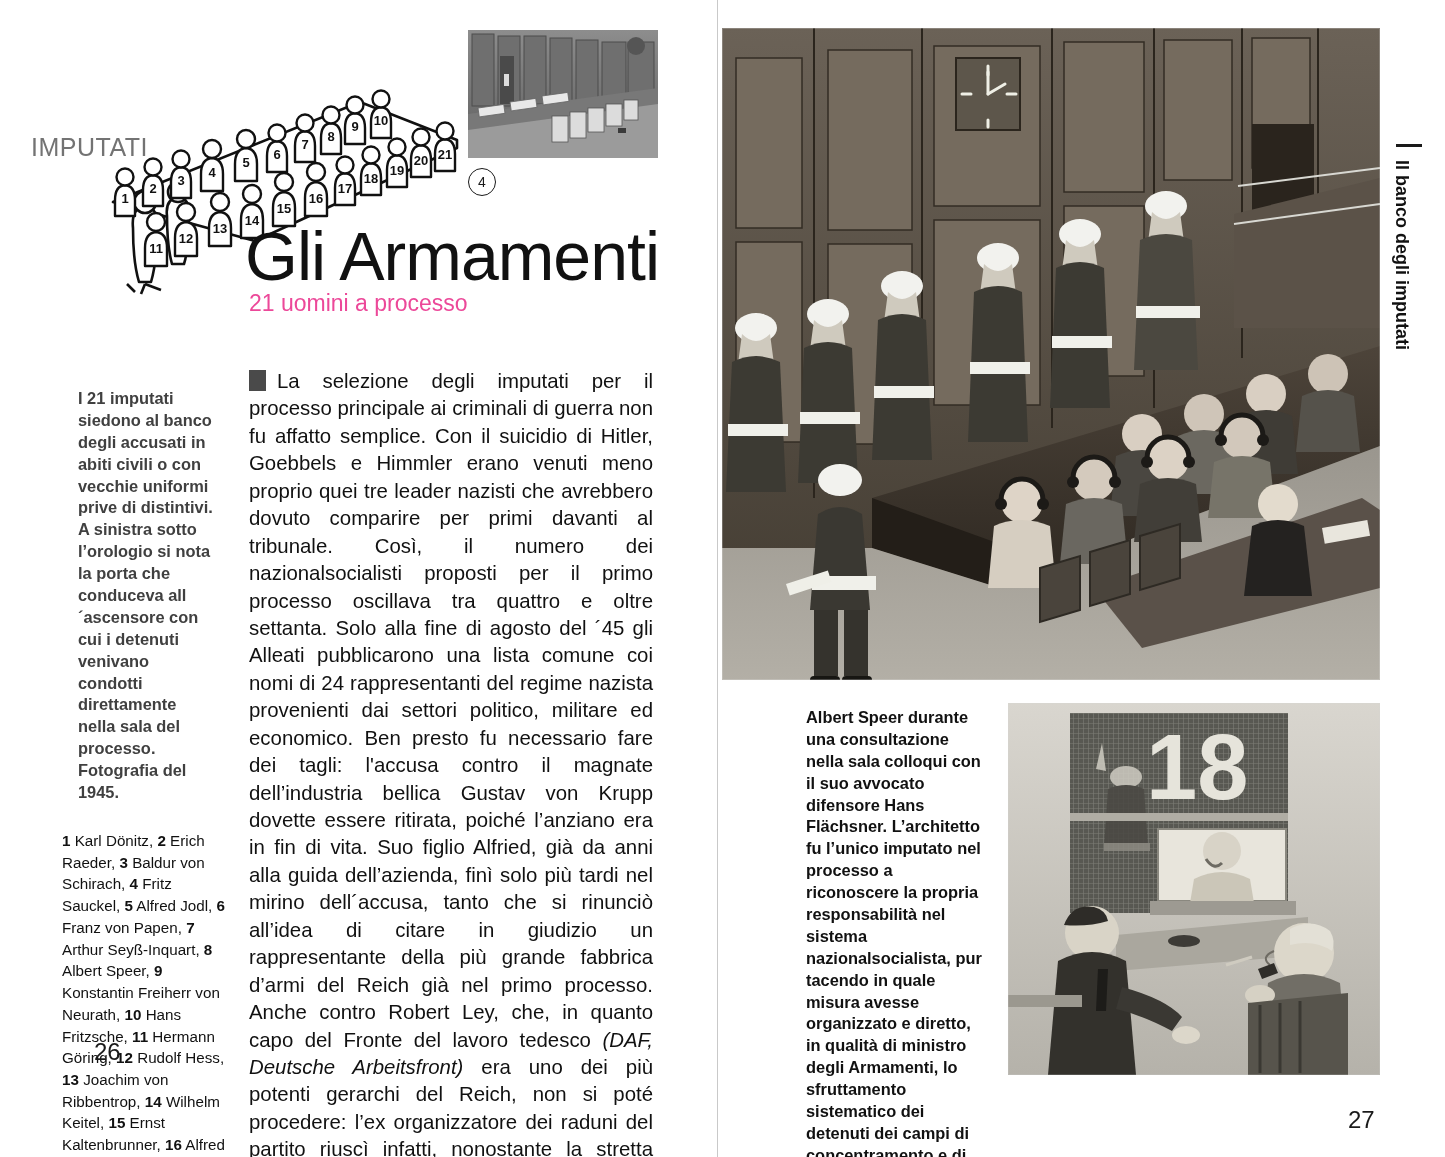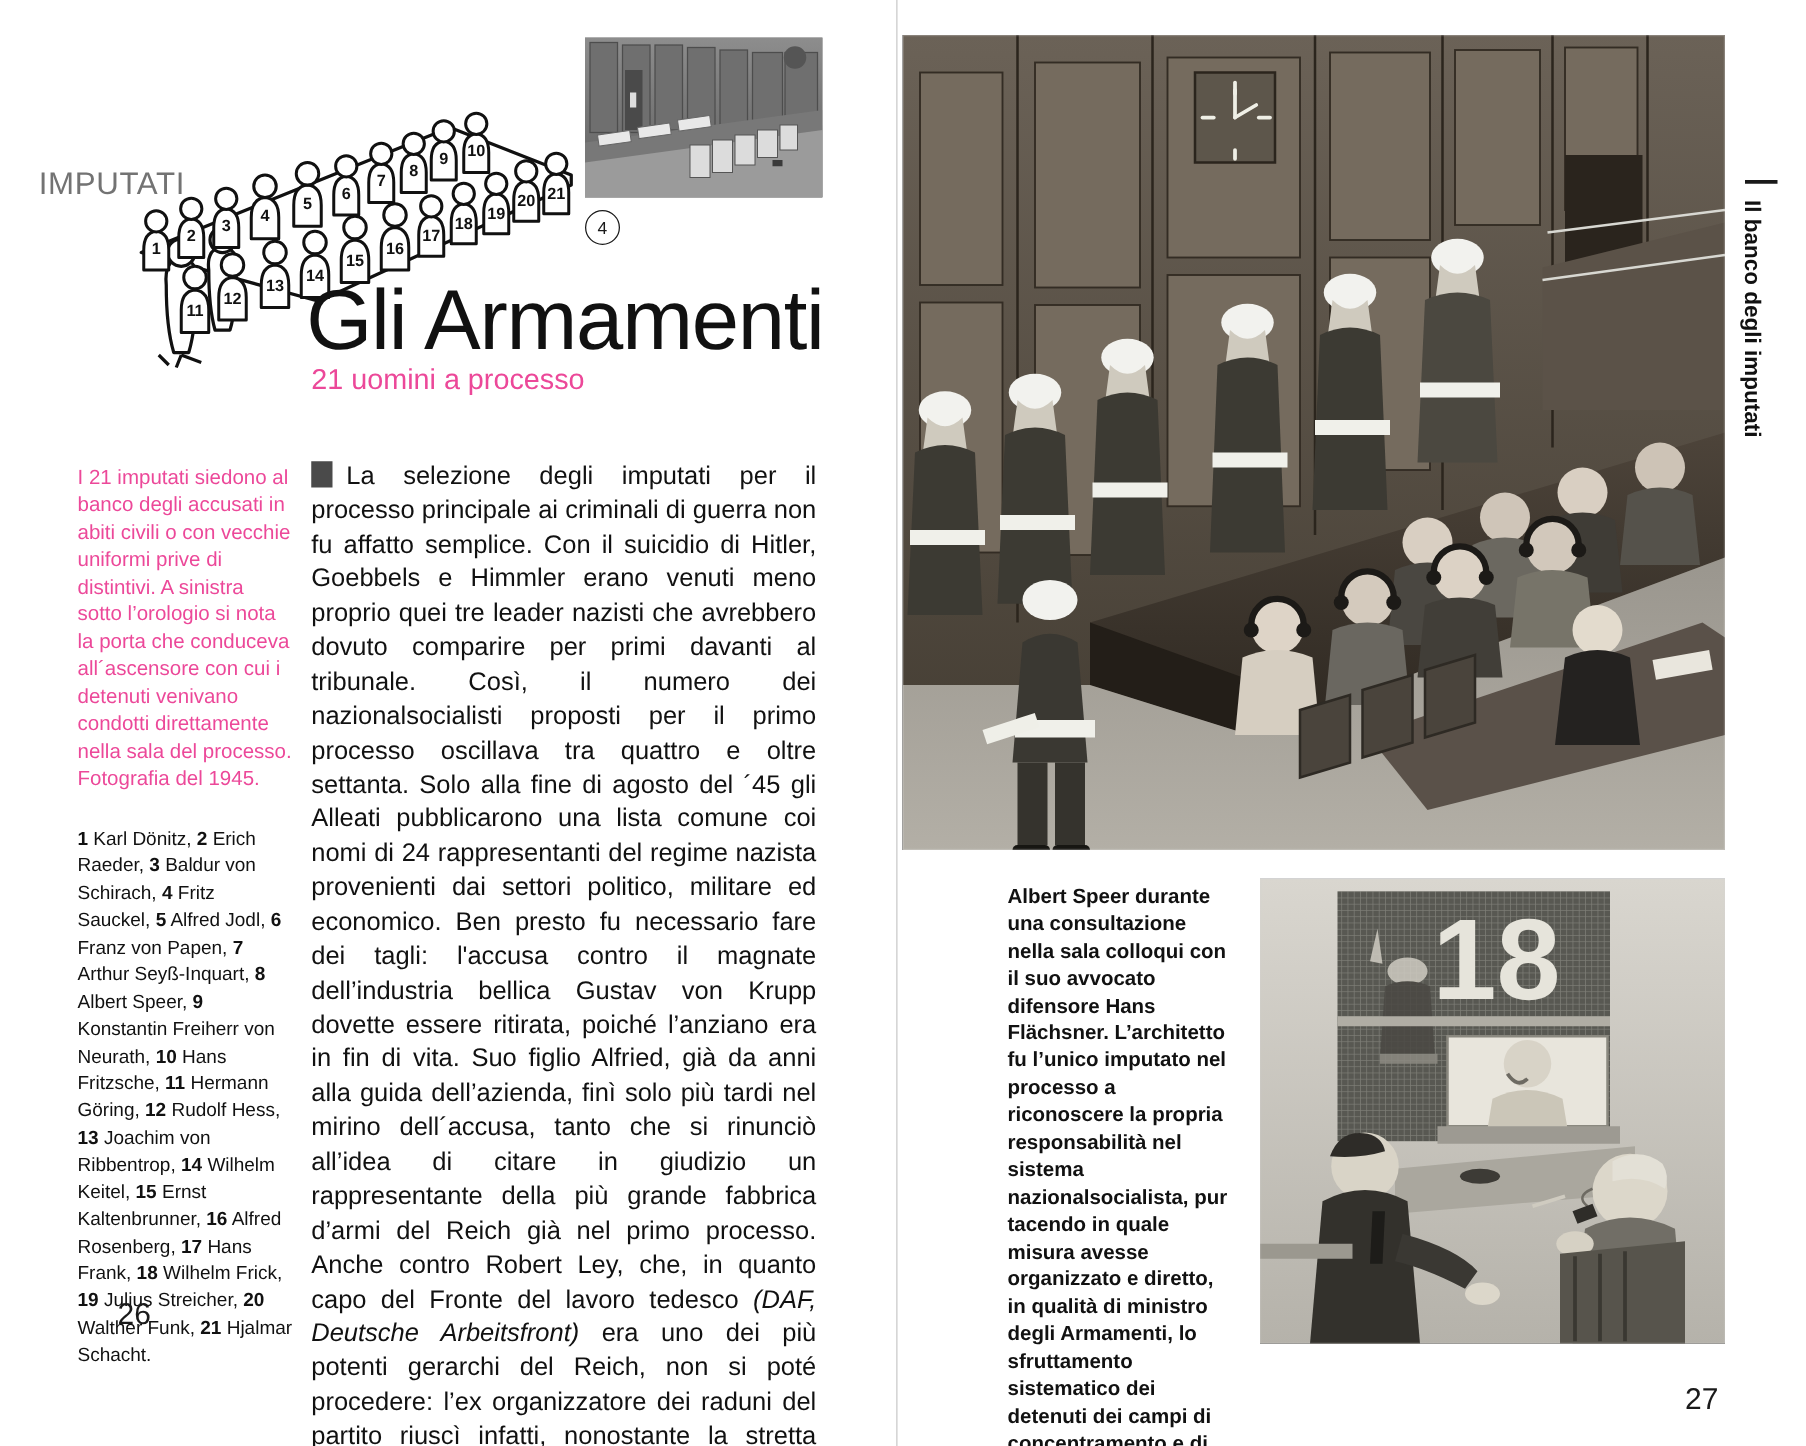--- a/index.html
+++ b/index.html
@@ -18,21 +18,21 @@
 
   .thumb-photo{position:absolute;left:468px;top:30px;width:190px;height:128px;overflow:hidden;background:#6d6d6d;}
   .thumb-photo svg{display:block;}
   .thumb-marker{position:absolute;left:468px;top:168px;width:26px;height:26px;border:1.6px solid #1a1a1a;border-radius:50%;
       display:flex;align-items:center;justify-content:center;font-size:14px;color:#1a1a1a;}
 
   .title{position:absolute;left:245px;top:222px;font-size:68px;line-height:1;color:#111;font-weight:400;letter-spacing:-1px;}
   .subtitle{position:absolute;left:249px;top:290px;font-size:23px;color:#ec4899;text-align:right;}
 
   .col-side{position:absolute;left:62px;top:372px;width:172px;}
-  .side-caption{font-size:16.4px;line-height:1.335;font-weight:normal;color:#ec4899;margin:0;}
+  .side-caption{font-size:16.4px;line-height:1.335;font-weight:bold;color:#404040;margin:16px;}
   .side-names{font-size:15.2px;line-height:1.43;color:#111;margin:26px 0 0 0;}
   .side-names b{font-weight:bold;}
 
   .col-main{position:absolute;left:249px;top:368px;width:404px;}
   .body-text{font-size:20.4px;line-height:1.345;color:#111;margin:0;text-align:justify;}
   .drop-square{display:inline-block;width:17px;height:21px;background:#4a4a4a;vertical-align:-3px;margin-right:11px;}
   .body-text i{font-style:italic;}
 
   .folio{position:absolute;font-size:24px;color:#1a1a1a;}
   .folio-left{left:62px;top:1038px;margin-left:32px;}

